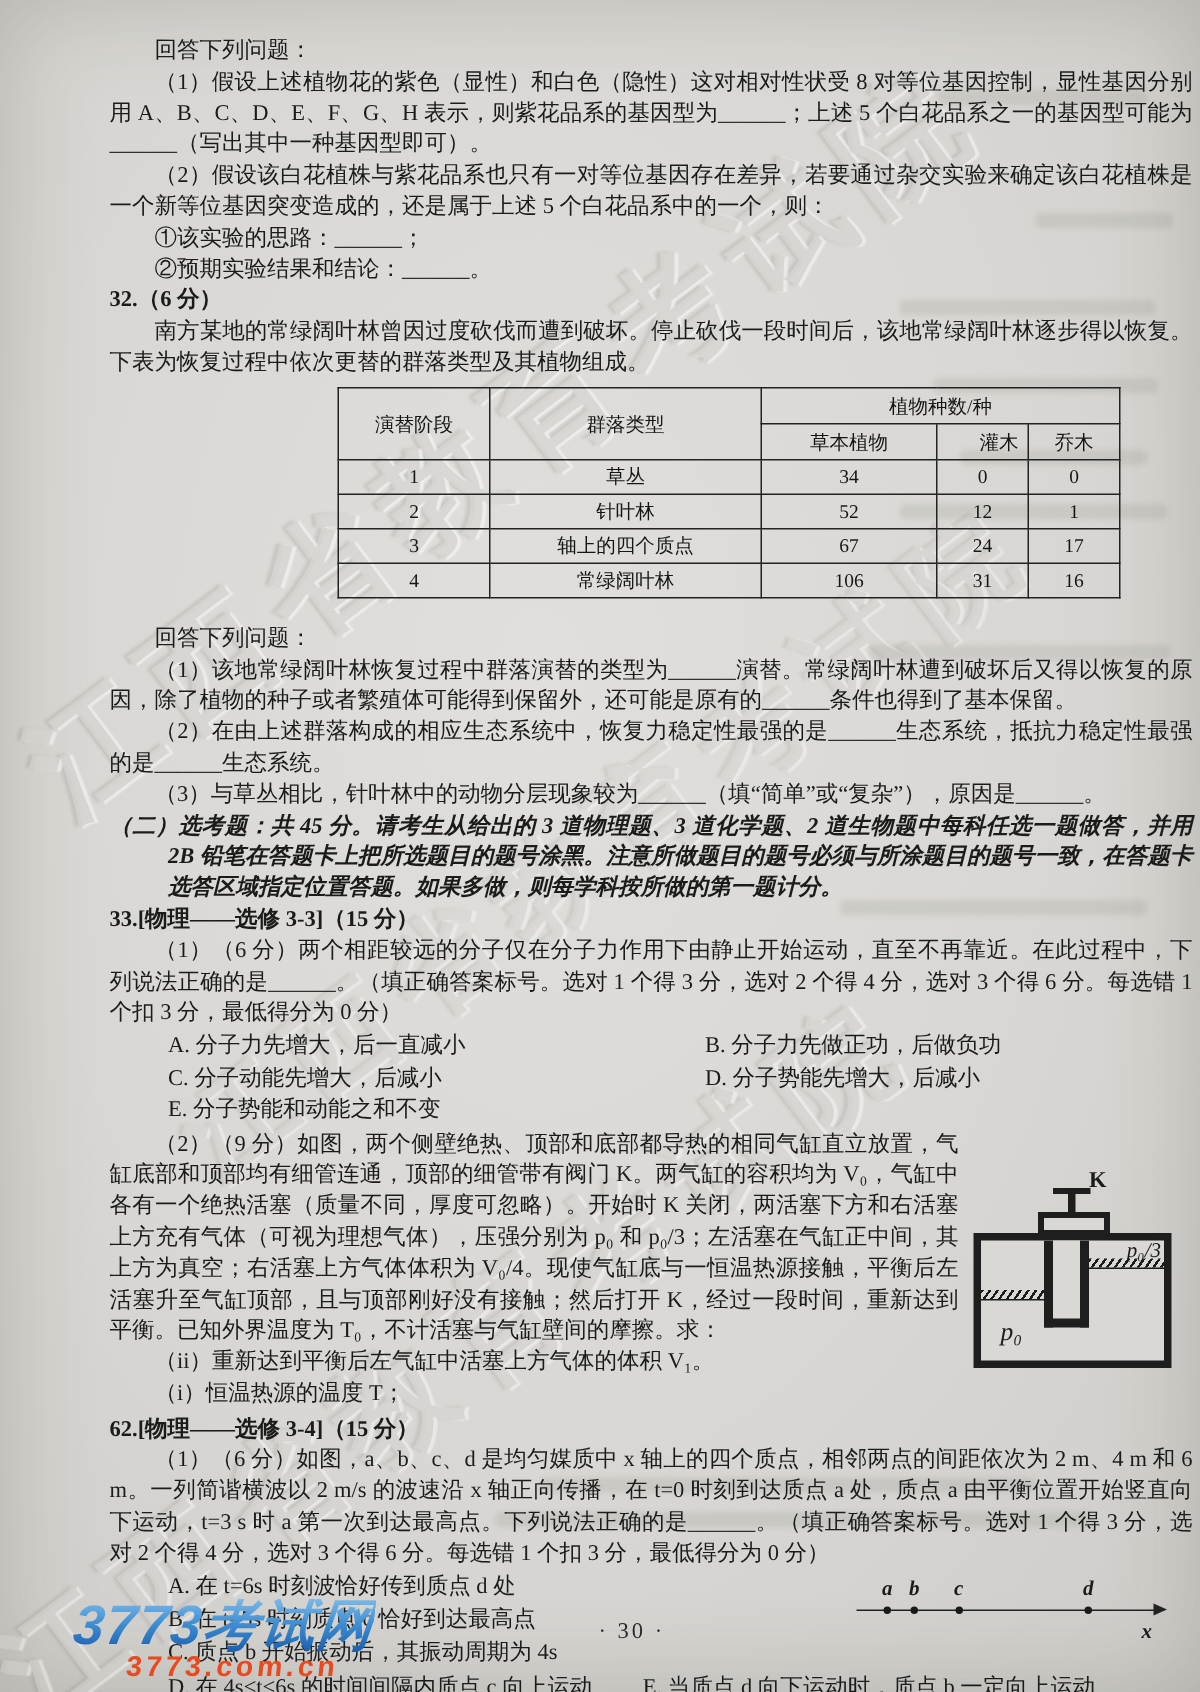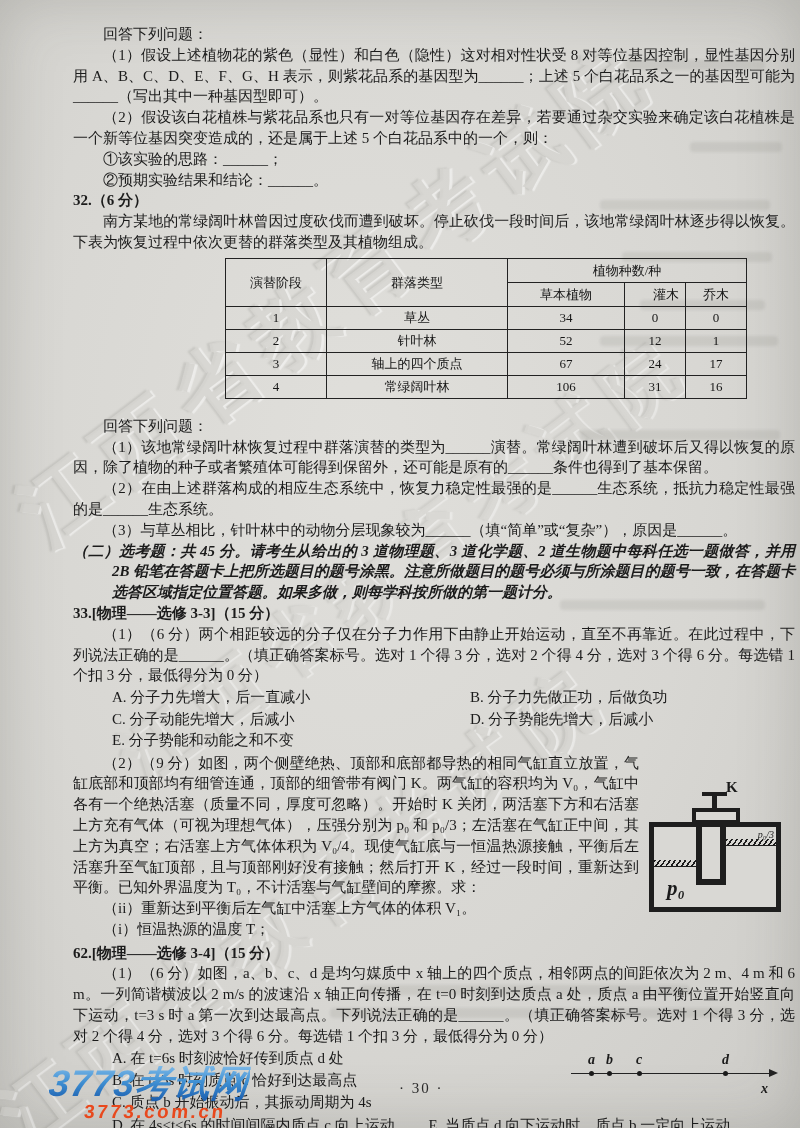--- a/index.html
+++ b/index.html
@@ -54,22 +54,22 @@
   .cyl .k-stem  { position:absolute; left:65px; top:11px; width:5px; height:16px; background:#1e1e1e; }
   .cyl .fitting { position:absolute; left:45px; top:25px; width:40px; height:8px; border:4px solid #1e1e1e; background:#d9d8d4; }
   .cyl .box     { position:absolute; left:2px; top:39px; width:122px; height:80px; border:5px solid #1e1e1e; background:#d9d8d4; }
   .cyl .tube    { position:absolute; left:42px; top:0; width:18px; height:52px;
                   border-left:6px solid #1e1e1e; border-right:6px solid #1e1e1e; border-bottom:6px solid #1e1e1e; background:#d9d8d4; }
   .piston { position:absolute; height:6px;
     background: repeating-linear-gradient(125deg,#1c1c1c 0 1.6px, rgba(0,0,0,0) 1.6px 4.2px);
     border-bottom:1px solid #1c1c1c; }
   .cyl .piston-left  { left:0; top:33px; width:42px; }
   .cyl .piston-right { left:72px; top:12px; width:50px; }
-  .cyl .lbl { position:absolute; font-style:italic; font-size:10px; }
-  .cyl .lbl-left  { left:13px; bottom:8px; font-size:21px;font-weight:bold; }
+  .cyl .lbl { position:absolute; font-style:italic; font-size:14px; }
+  .cyl .lbl-left  { left:13px; bottom:8px; font-size:17px; }
   .cyl .lbl-right { right:2px; top:-2px; }
 
   
   .opts34 { padding-left:39px; line-height:22.4px; }
   .opts34 .optline { white-space:nowrap; }
   .e-opt { margin-left:30px; }
   .axis {
     float:right; position:relative; width:232px; height:54px; margin:0 0 2px 8px;
   }
   .axis .axis-line { position:absolute; left:8px; top:26px; width:200px; height:1.7px; background:#222; }

